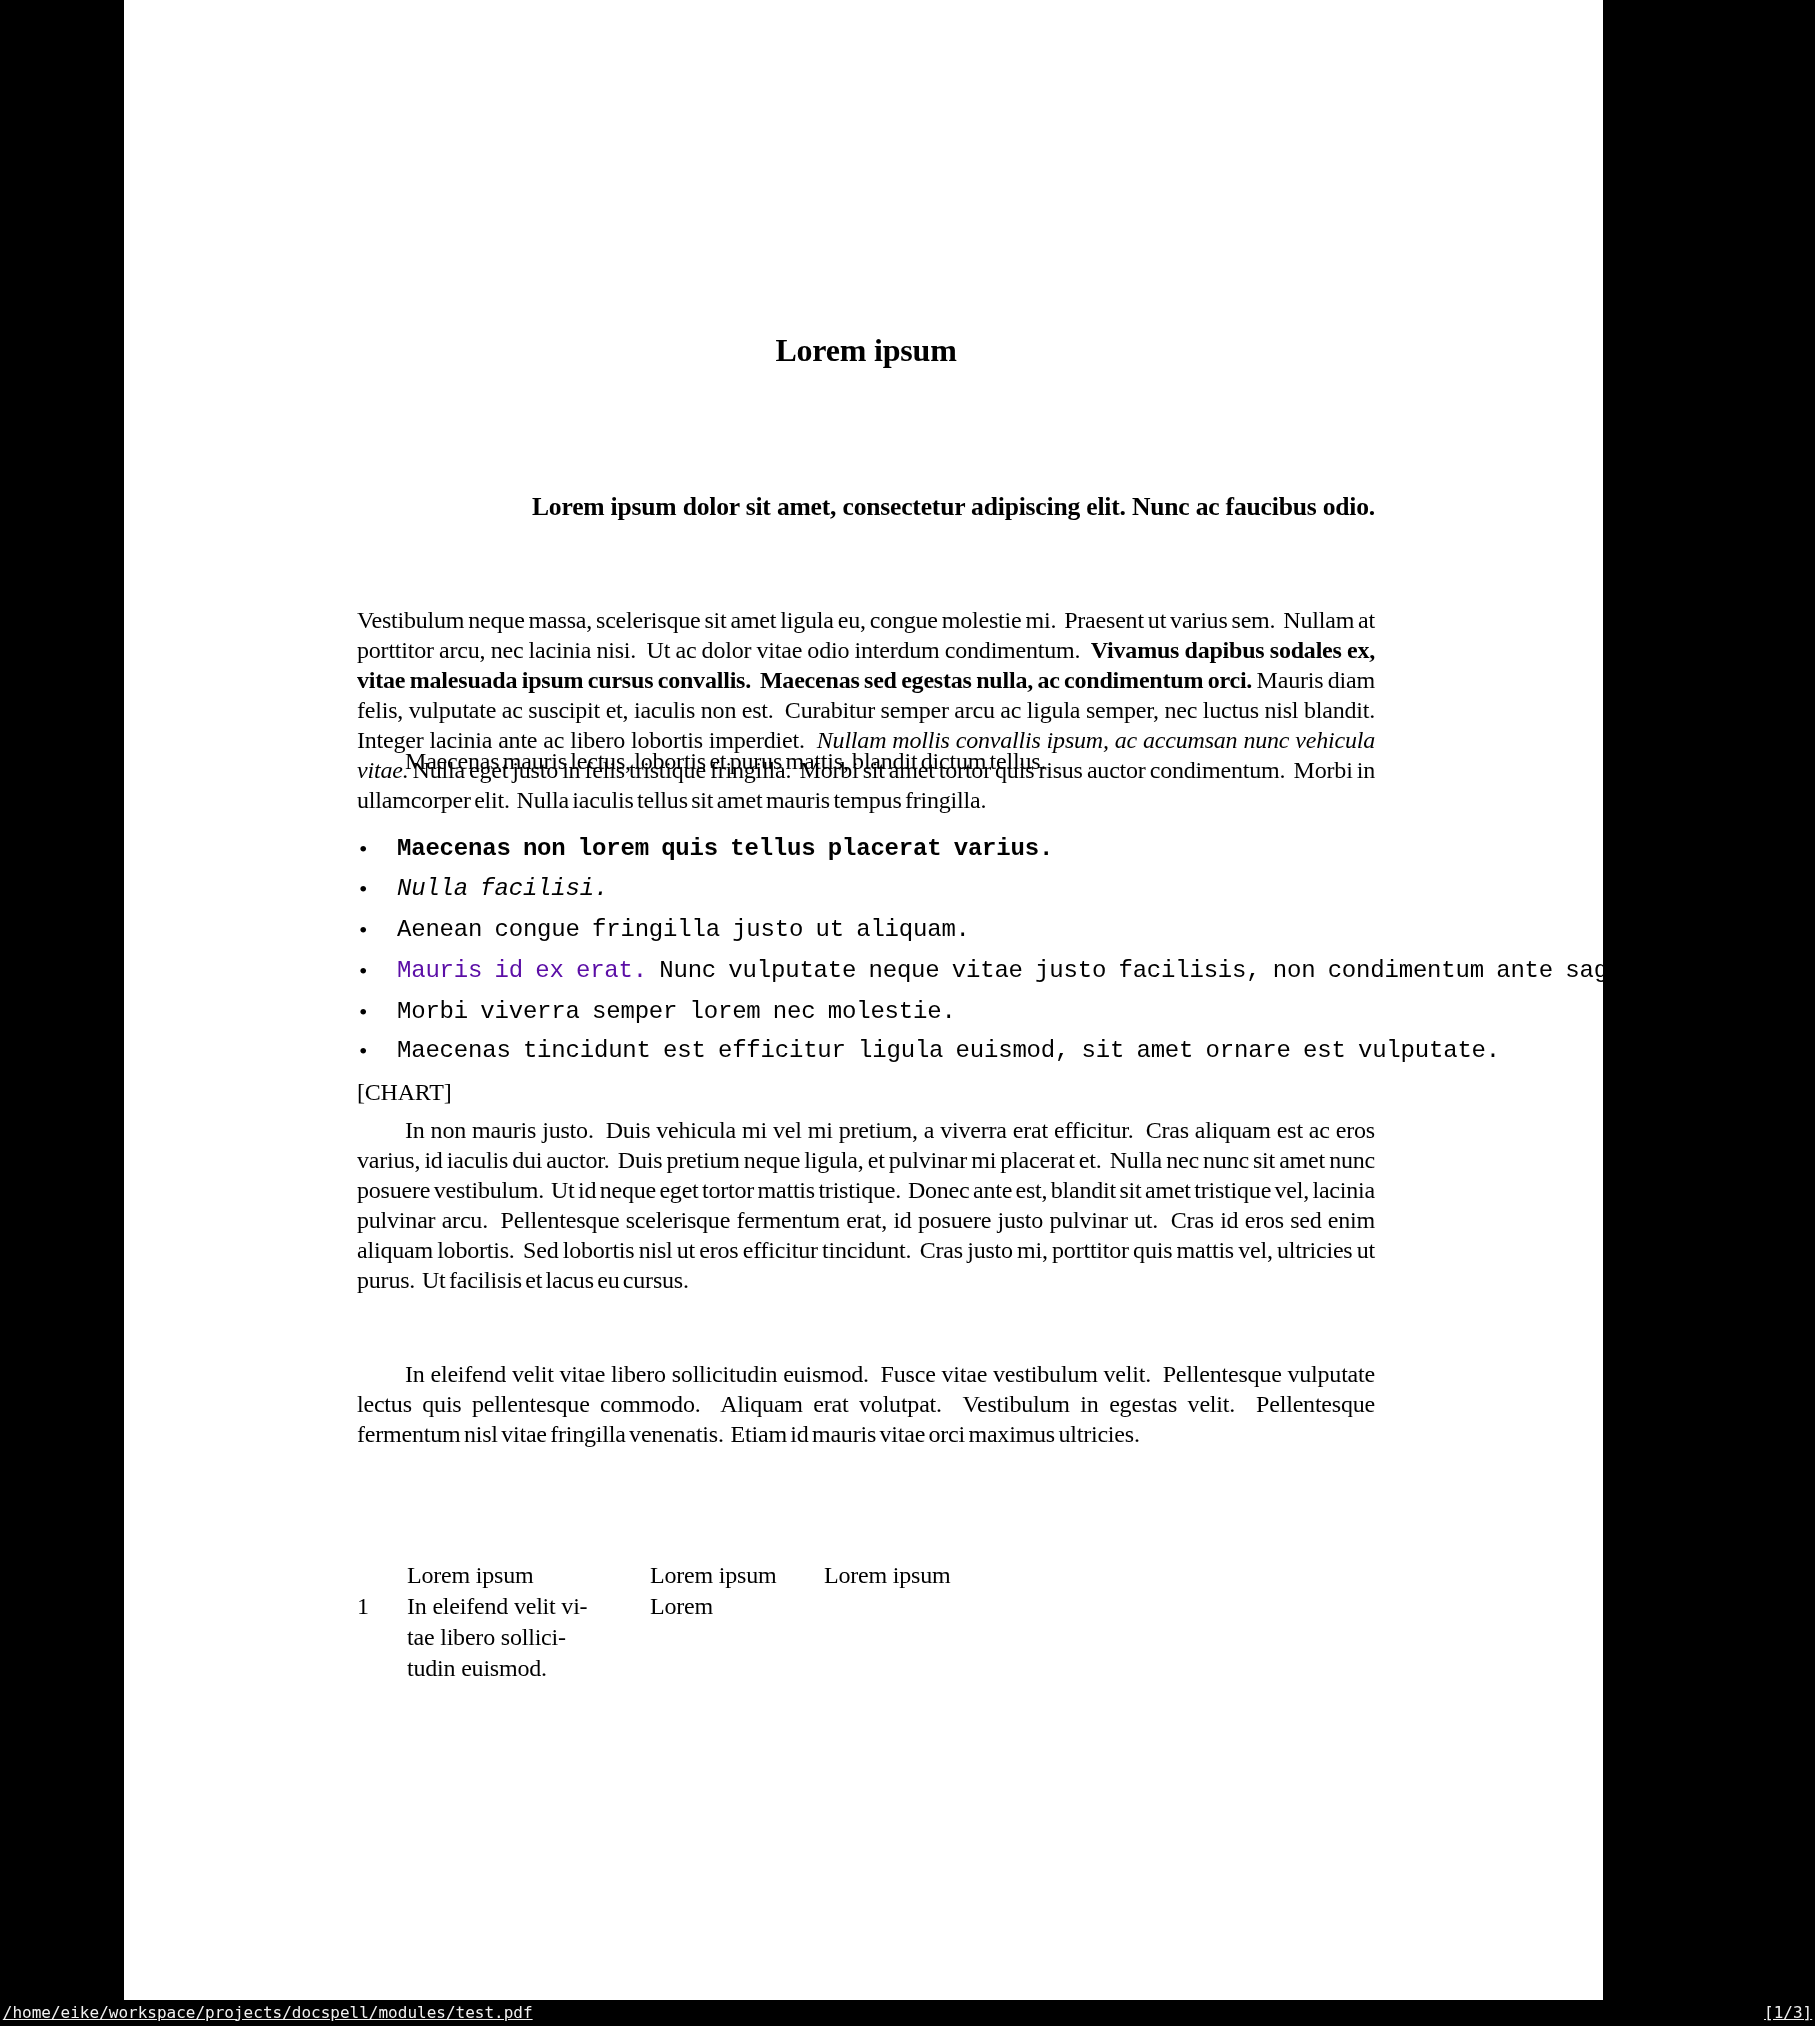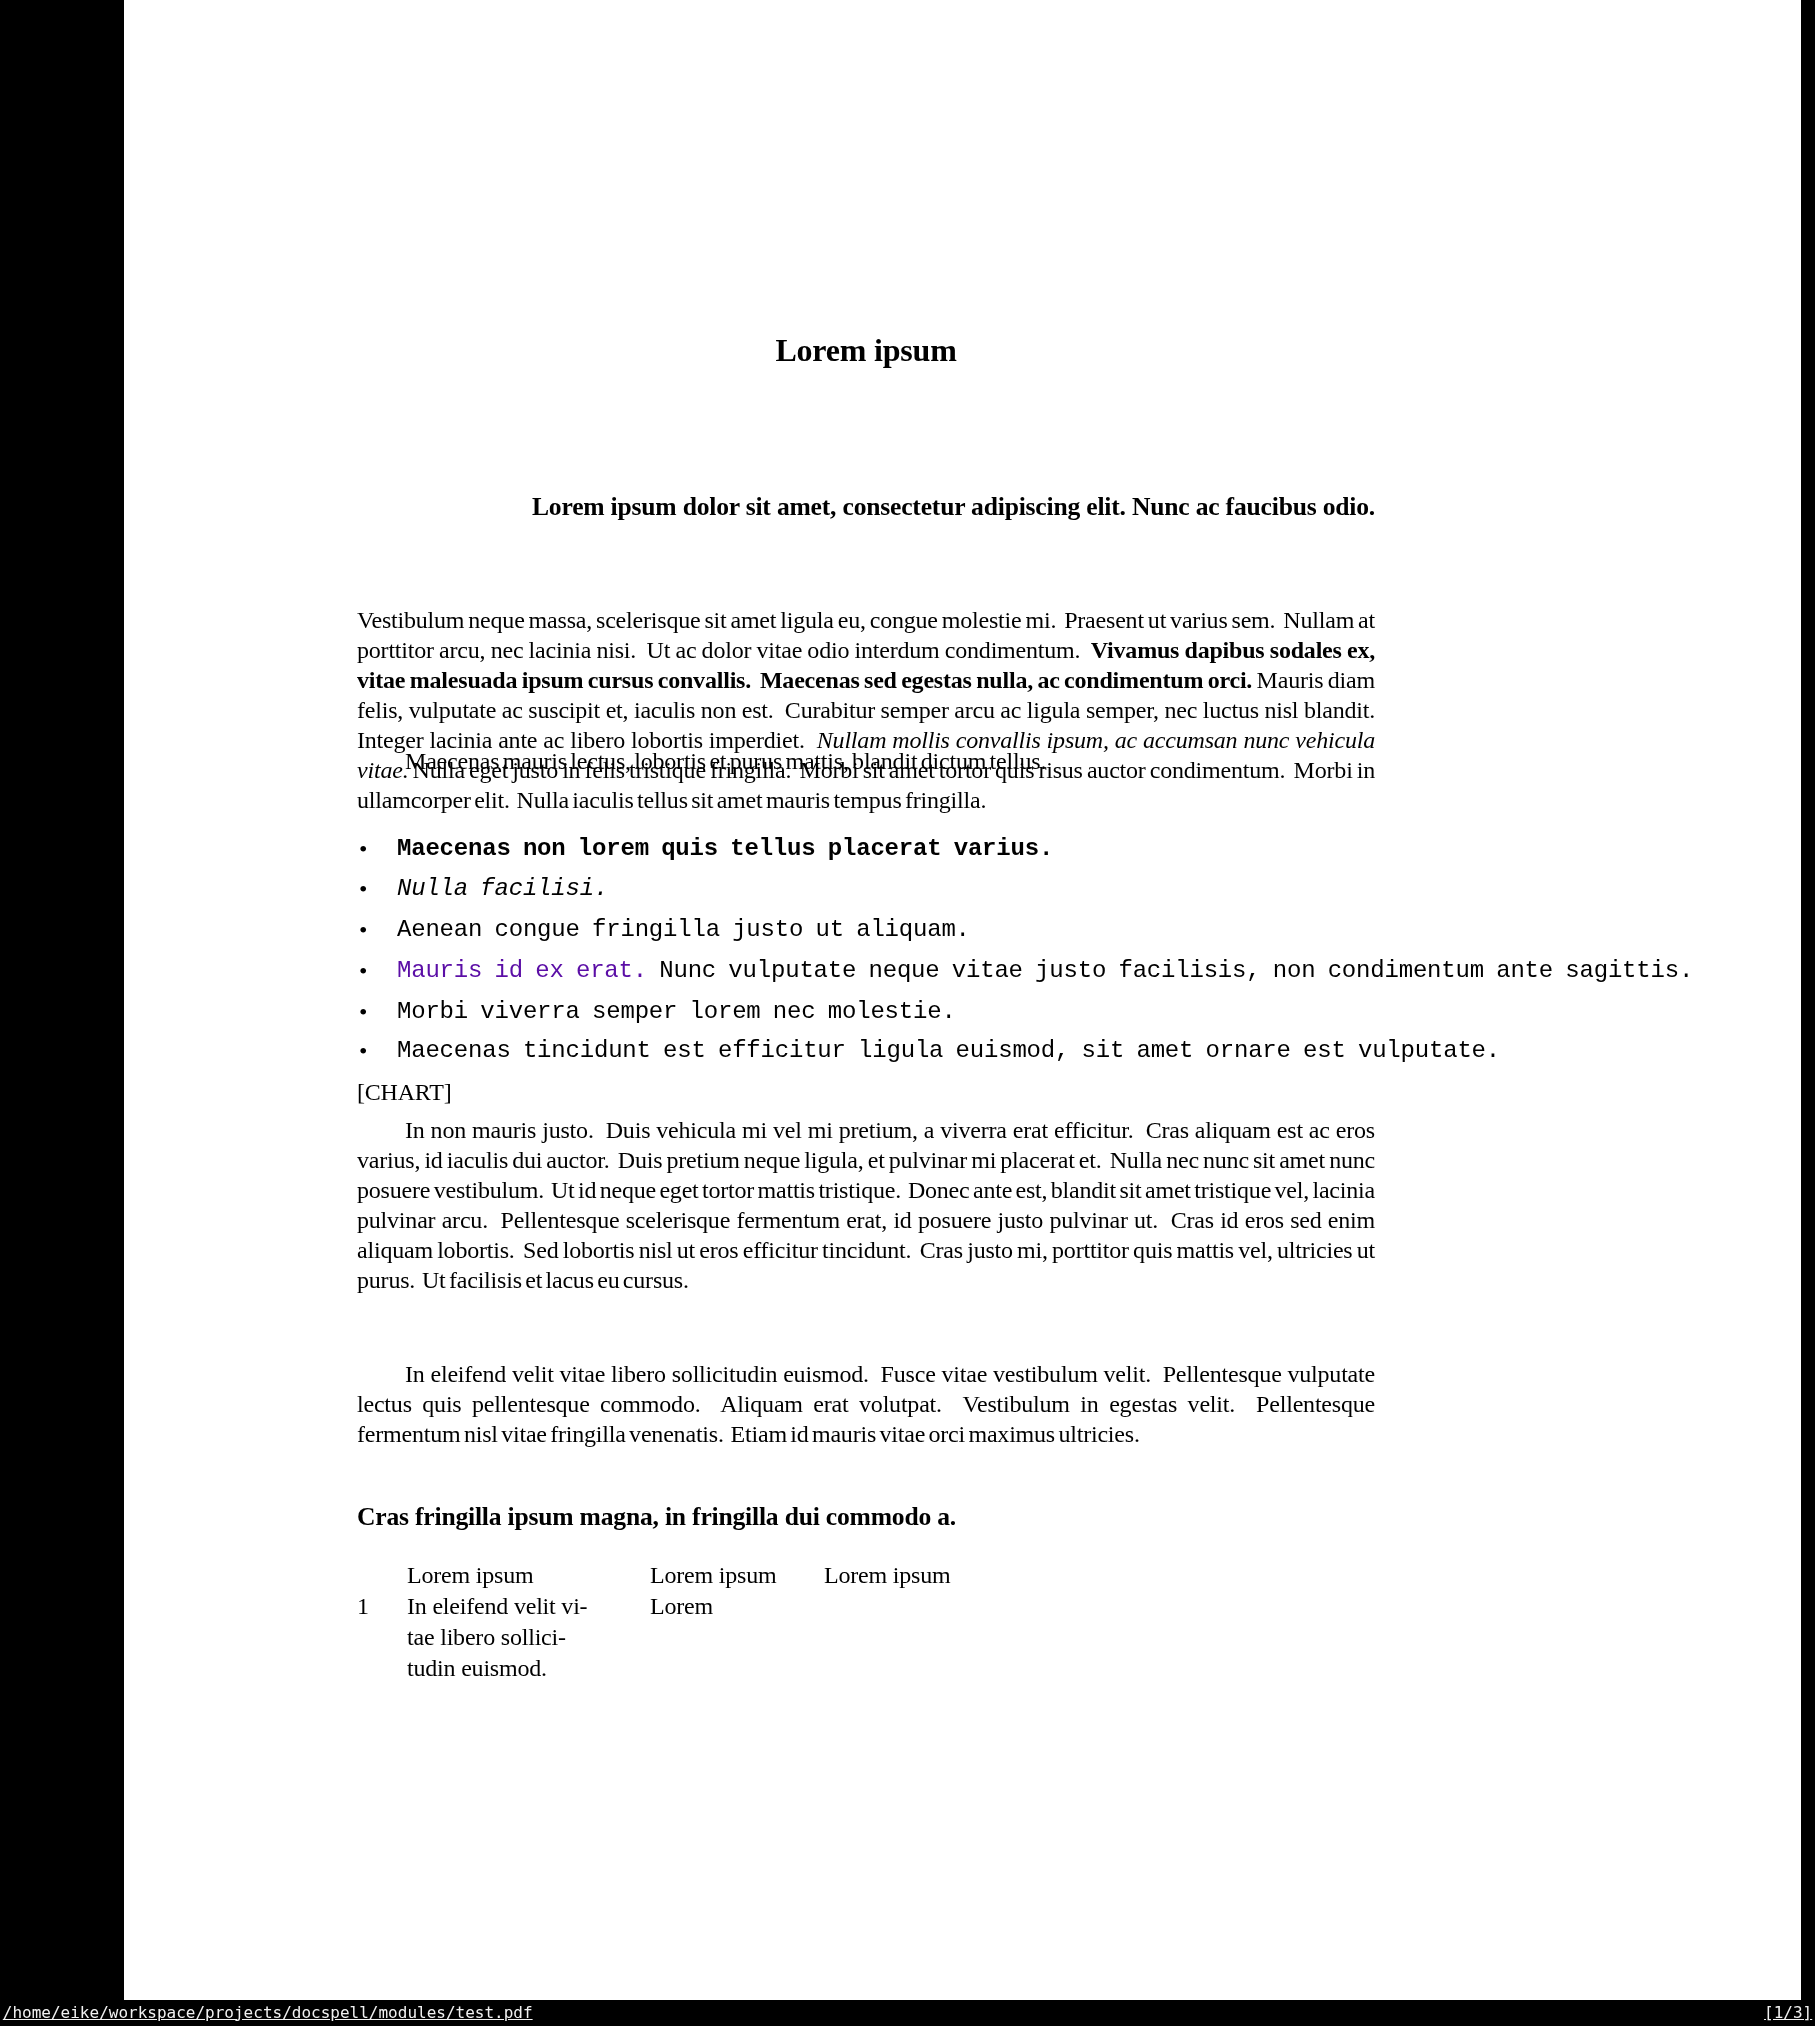--- a/index.html
+++ b/index.html
@@ -14,21 +14,21 @@
   .viewer {
     position: relative;
     width: 1815px;
     height: 2026px;
     background: #000000;
   }
   .page {
     position: absolute;
     left: 124px;
     top: 0;
-    width: 1677px;
+    width: 1479px;
     height: 2000px;
     background: #ffffff;
     color: #000000;
   }
   .textcol {
     position: absolute;
     left: 233px;
     top: 0;
     width: 1018px;
     height: 2000px;
@@ -182,21 +182,20 @@
         <span class="marker">•</span>
         <span class="btext"><span>Maecenas tincidunt est efficitur ligula euismod, sit amet ornare est vulputate.</span></span>
       </div>
 
       <div class="chart-placeholder">[CHART]</div>
 
       <div class="para para-2">In non mauris justo.  Duis vehicula mi vel mi pretium, a viverra erat efficitur.  Cras aliquam est ac eros varius, id iaculis dui auctor.  Duis pretium neque ligula, et pulvinar mi placerat et.  Nulla nec nunc sit amet nunc posuere vestibulum.  Ut id neque eget tortor mattis tristique.  Donec ante est, blandit sit amet tristique vel, lacinia pulvinar arcu.  Pellentesque scelerisque fermentum erat, id posuere justo pulvinar ut.  Cras id eros sed enim aliquam lobortis.  Sed lobortis nisl ut eros efficitur tincidunt.  Cras justo mi, porttitor quis mattis vel, ultricies ut purus.  Ut facilisis et lacus eu cursus.</div>
 
       <div class="para para-3">In eleifend velit vitae libero sollicitudin euismod.  Fusce vitae vestibulum velit.  Pellentesque vulputate lectus quis pellentesque commodo.  Aliquam erat volutpat.  Vestibulum in egestas velit.  Pellentesque fermentum nisl vitae fringilla venenatis.  Etiam id mauris vitae orci maximus ultricies.</div>
 
-      <div class="sec-heading heading-2">Cras fringilla ipsum magna, in fringilla dui commodo a.</div>
 
       <div class="doc-table">
         <div class="t-row">
           <div class="t-cell"></div>
           <div class="t-cell">Lorem ipsum</div>
           <div class="t-cell">Lorem ipsum</div>
           <div class="t-cell">Lorem ipsum</div>
         </div>
         <div class="t-row">
           <div class="t-cell">1</div>

